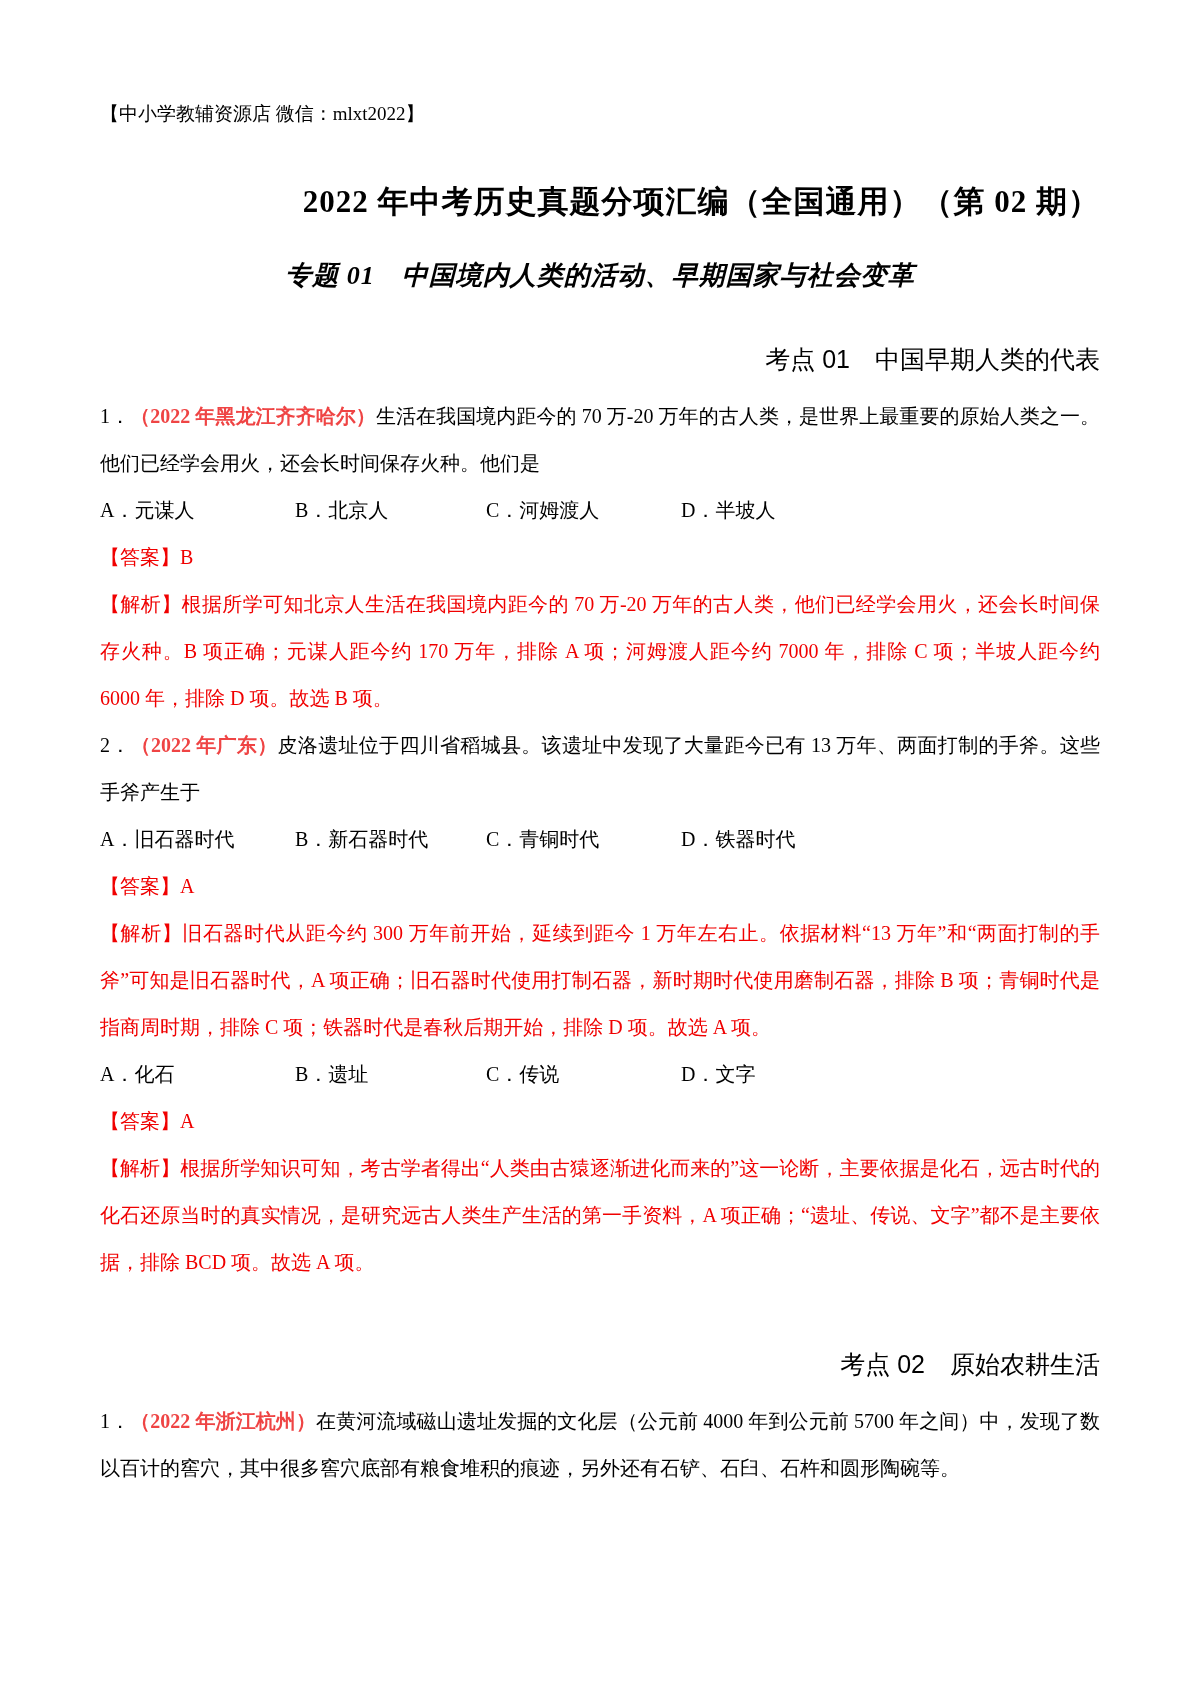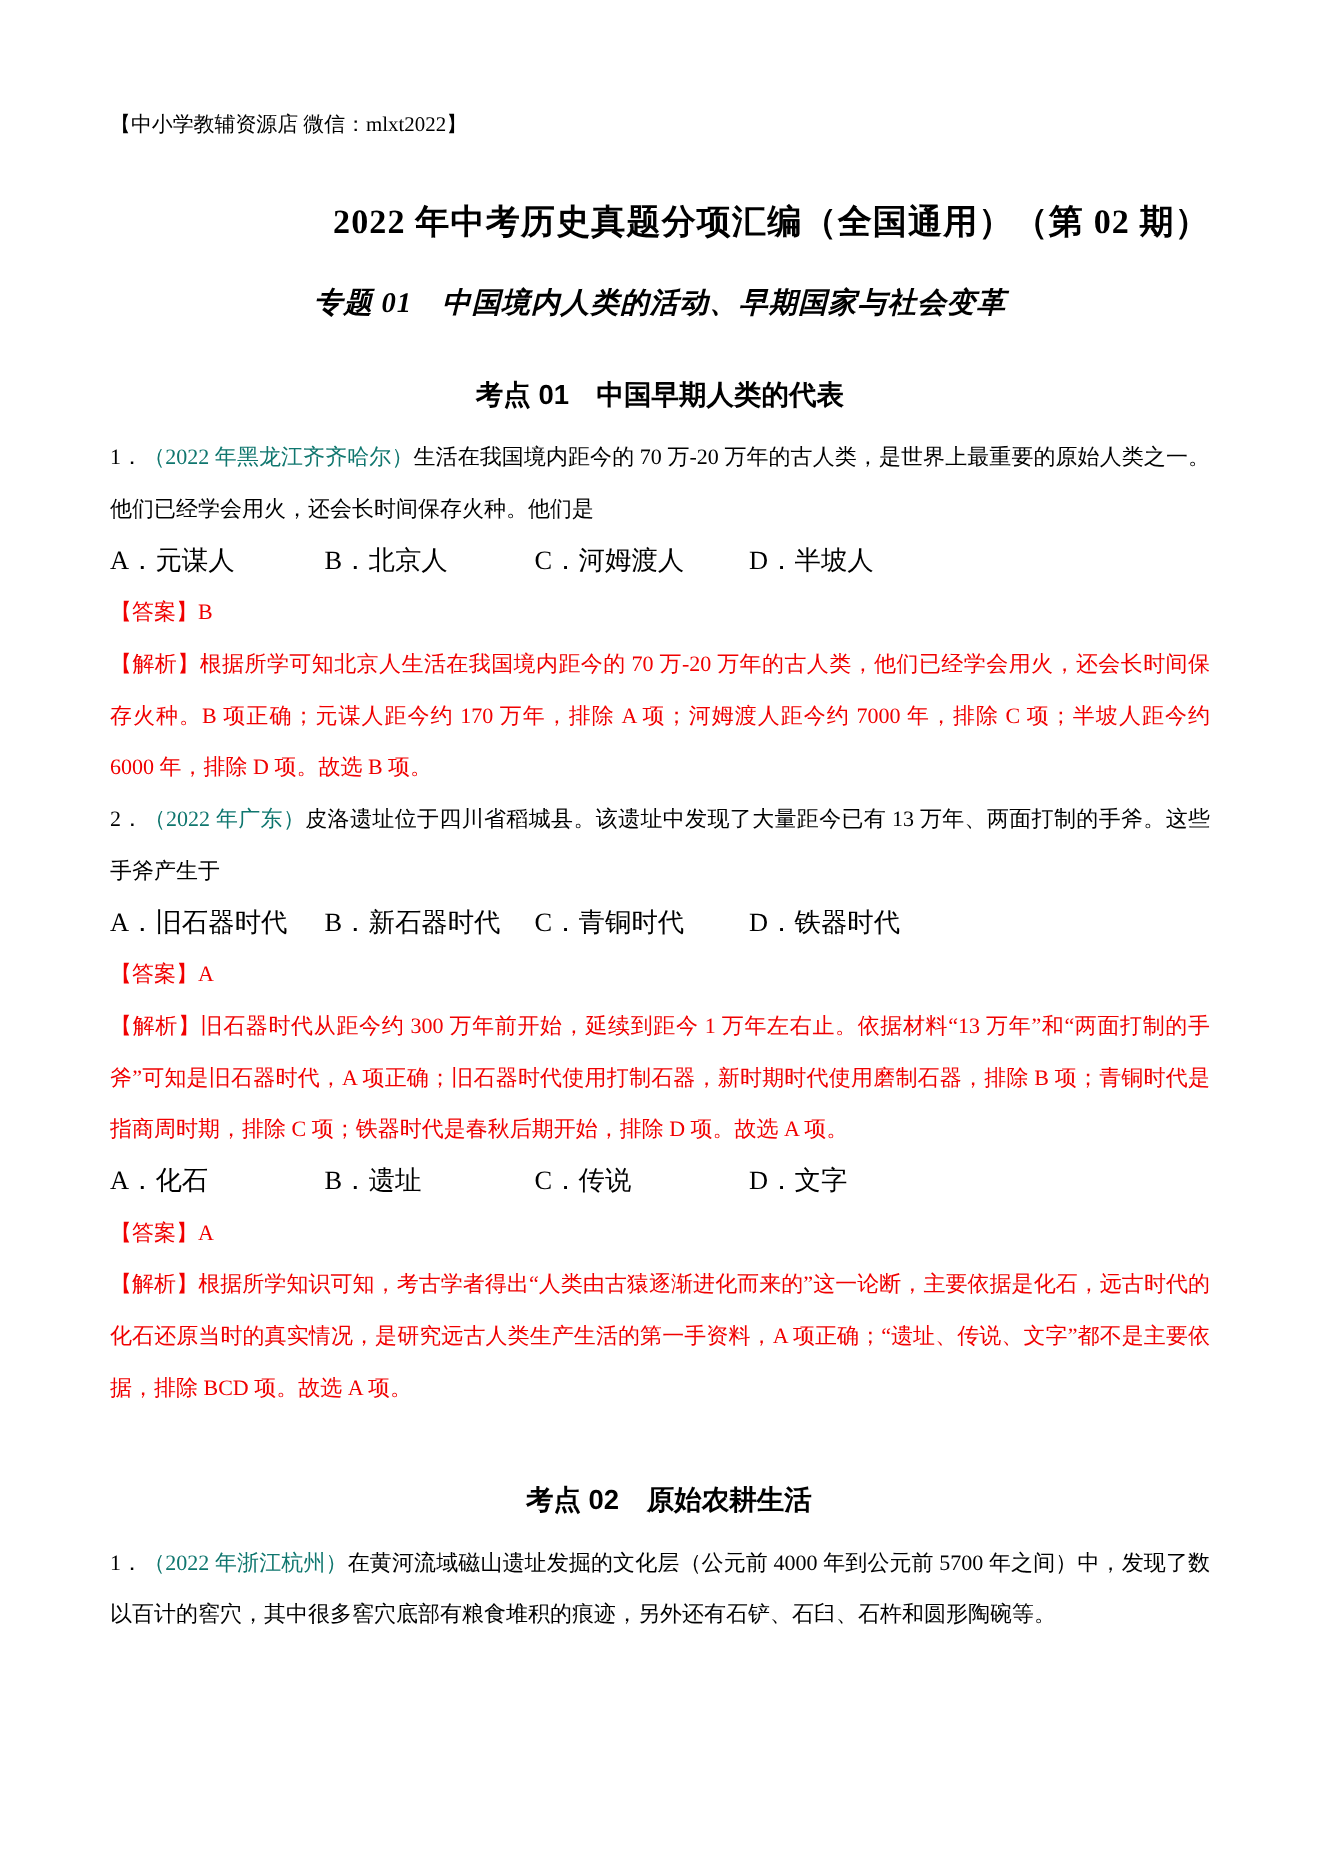--- a/index.html
+++ b/index.html
@@ -41,44 +41,44 @@
     line-height: 38px;
     font-weight: bold;
     text-align: center;
     letter-spacing: 1px;
     font-style: italic;
   }
   .section-heading {
     font-family: "Liberation Sans", "DejaVu Sans", sans-serif;
     font-size: 25px;
     line-height: 36px;
-    font-weight: bold;
-    text-align: center;
+    font-weight: normal;
+    text-align: right;
   }
   .section-heading.first {
     margin: 46px 0 16px 0;
   }
   .section-heading.second {
     margin: 60px 0 16px 16px;
   }
   .para {
     font-size: 20px;
     line-height: 47px;
     margin: 0;
     text-align: justify;
   }
   .q-source {
-    color: #0f766e;
-    font-weight: normal;
+    color: #ef4444;
+    font-weight: bold;
   }
   .red {
     color: #f00000;
   }
   .options-row {
-    font-size: 24px;
+    font-size: 20px;
     line-height: 47px;
     margin: 0;
     white-space: nowrap;
   }
   .opt {
     display: inline-block;
     vertical-align: top;
   }
   .opt.c1 { width: 195px; }
   .opt.c2 { width: 191px; }

